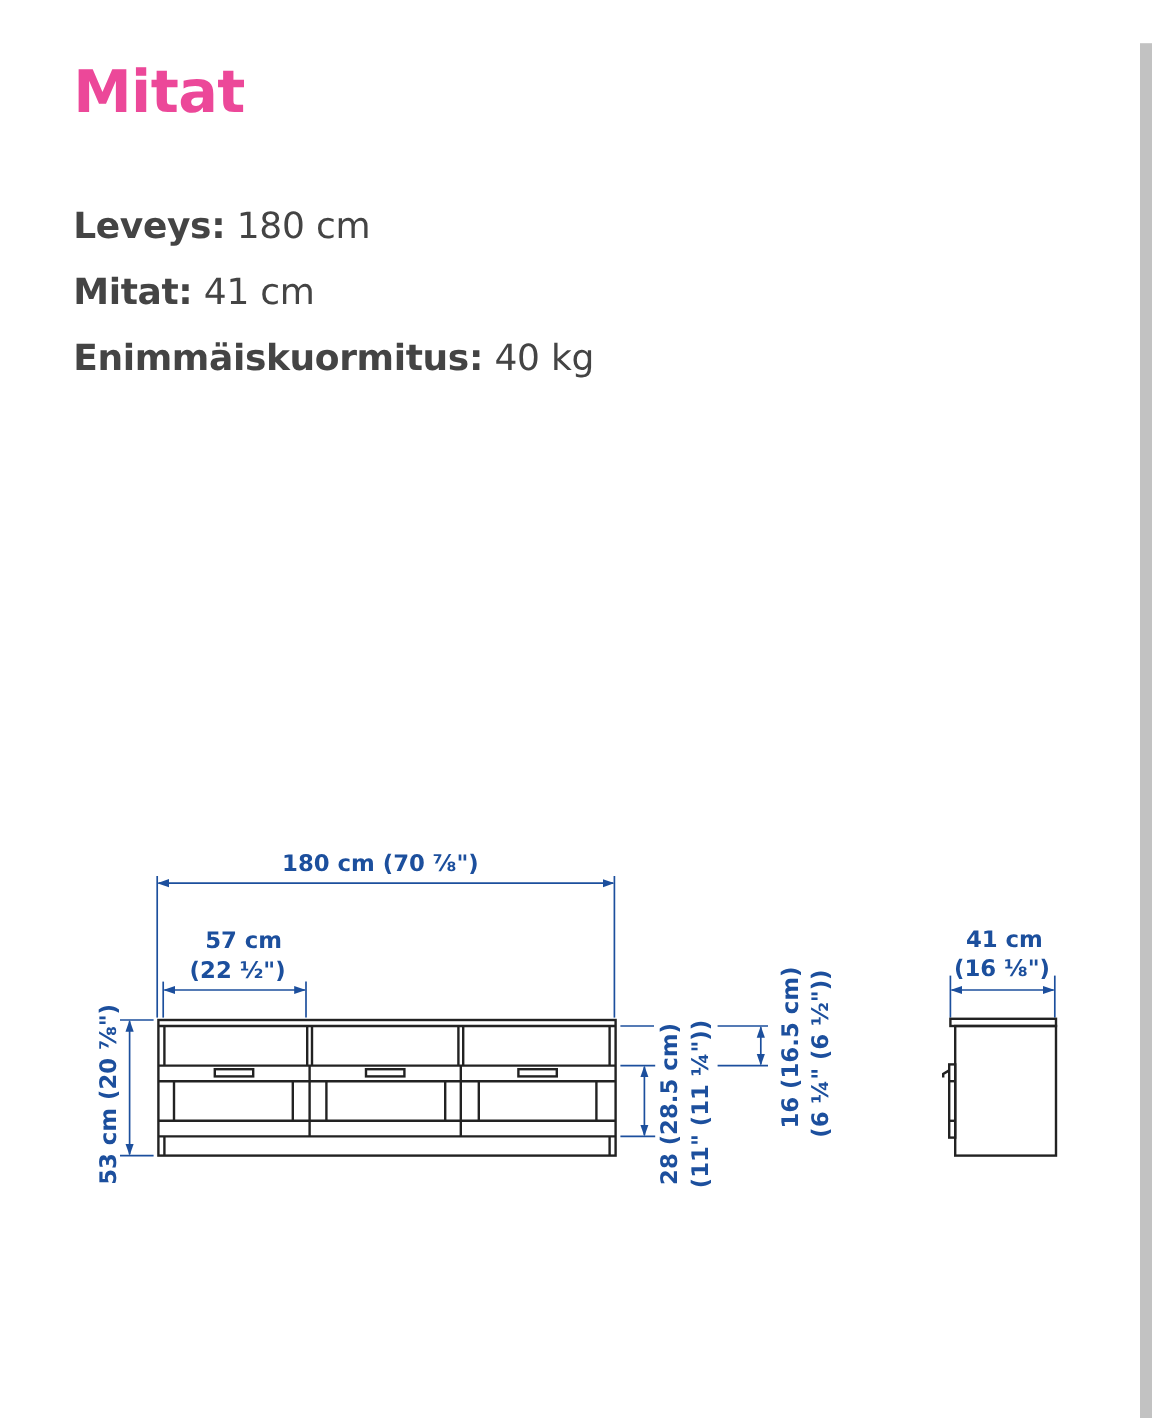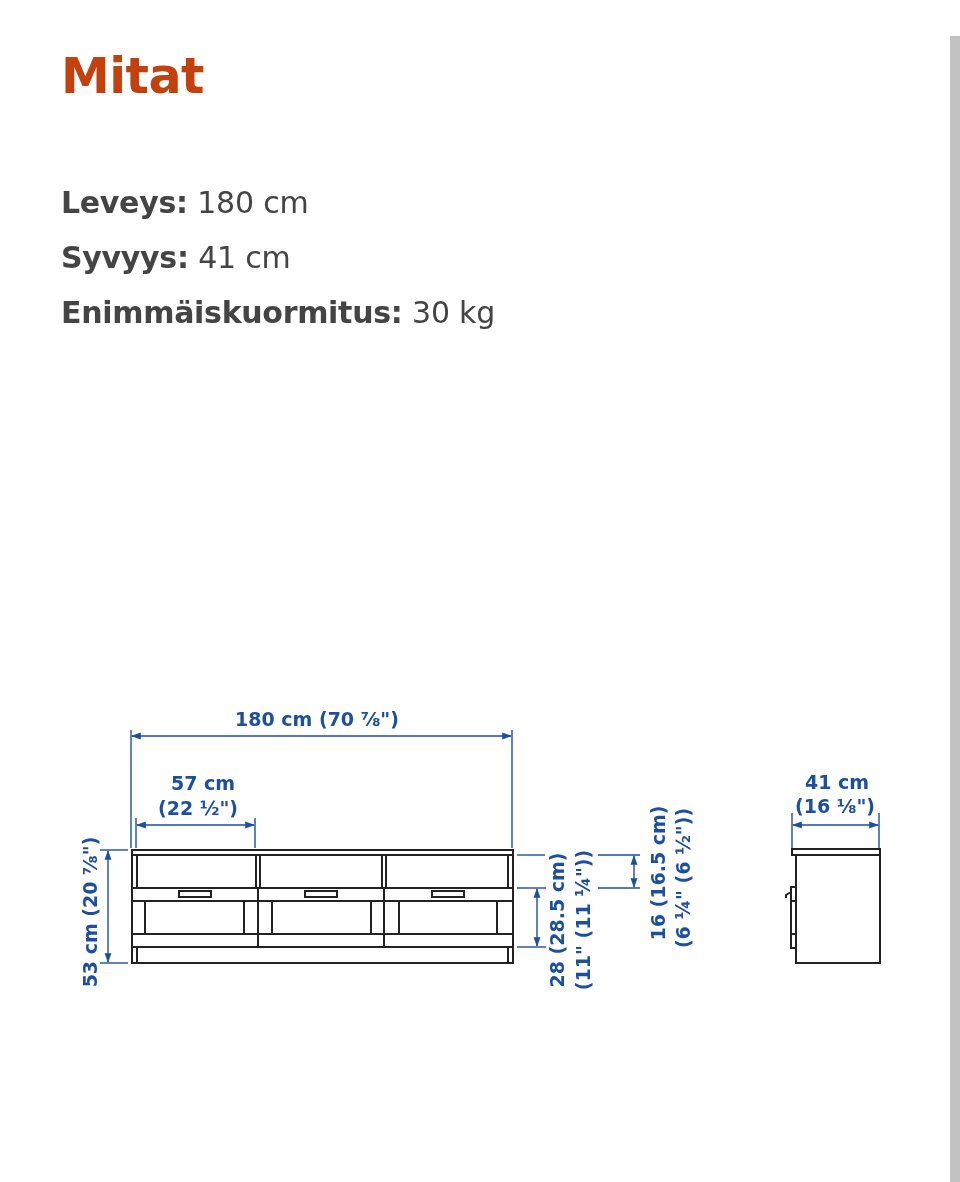--- a/index.html
+++ b/index.html
@@ -17,27 +17,27 @@
   }
   .title {
     position: absolute;
     left: 61px;
     top: 44px;
     margin: 0;
     font-family: "DejaVu Sans", sans-serif;
     font-weight: bold;
     font-size: 49px;
     line-height: 66px;
-    color: #c2410c;
+    color: #ec4899;
     letter-spacing: -0.5px;
   }
   .specs {
     position: absolute;
     left: 61px;
-    top: 180px;
+    top: 166px;
     margin: 0;
     padding: 0;
     list-style: none;
   }
   .spec-row {
     height: 55px;
     font-size: 30px;
     line-height: 45px;
     white-space: nowrap;
     color: #444444;
@@ -83,26 +83,26 @@
 <body>
 
 <h1 class="title">Mitat</h1>
 
 <ul class="specs">
   <li class="spec-row">
     <span class="spec-label">Leveys:</span>
     <span class="spec-value">180 cm</span>
   </li>
   <li class="spec-row">
-    <span class="spec-label">Syvyys:</span>
+    <span class="spec-label">Mitat:</span>
     <span class="spec-value">41 cm</span>
   </li>
   <li class="spec-row">
     <span class="spec-label">Enimmäiskuormitus:</span>
-    <span class="spec-value">30 kg</span>
+    <span class="spec-value">40 kg</span>
   </li>
 </ul>
 
 <svg class="diagram" viewBox="0 0 960 1182" xmlns="http://www.w3.org/2000/svg">
   <defs>
     <marker id="arr" viewBox="0 0 10 10" refX="9" refY="5" markerWidth="7" markerHeight="7" orient="auto-start-reverse">
       <path d="M0,1.5 L10,5 L0,8.5 z" fill="#1c4f9d"></path>
     </marker>
   </defs>
 

